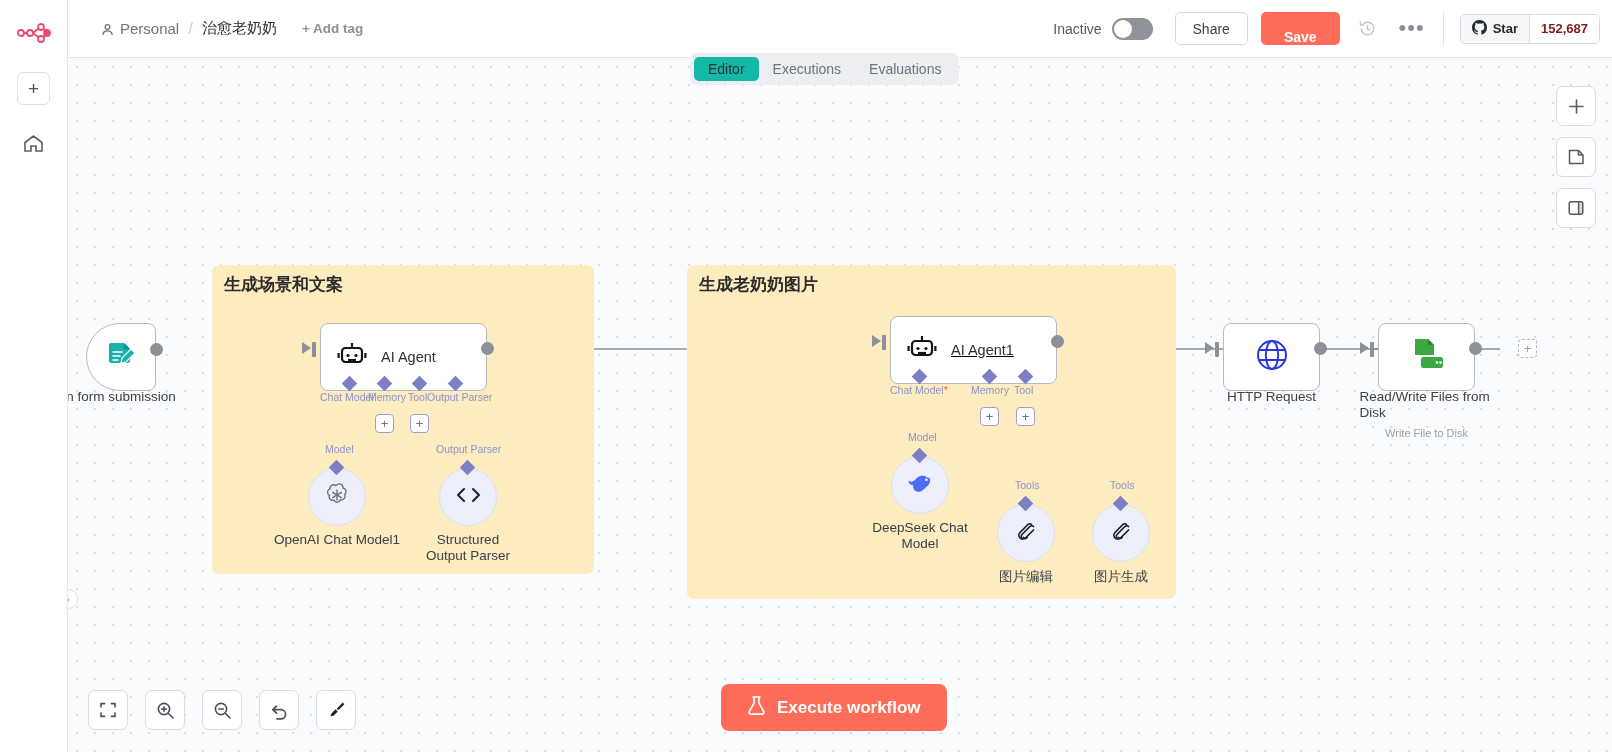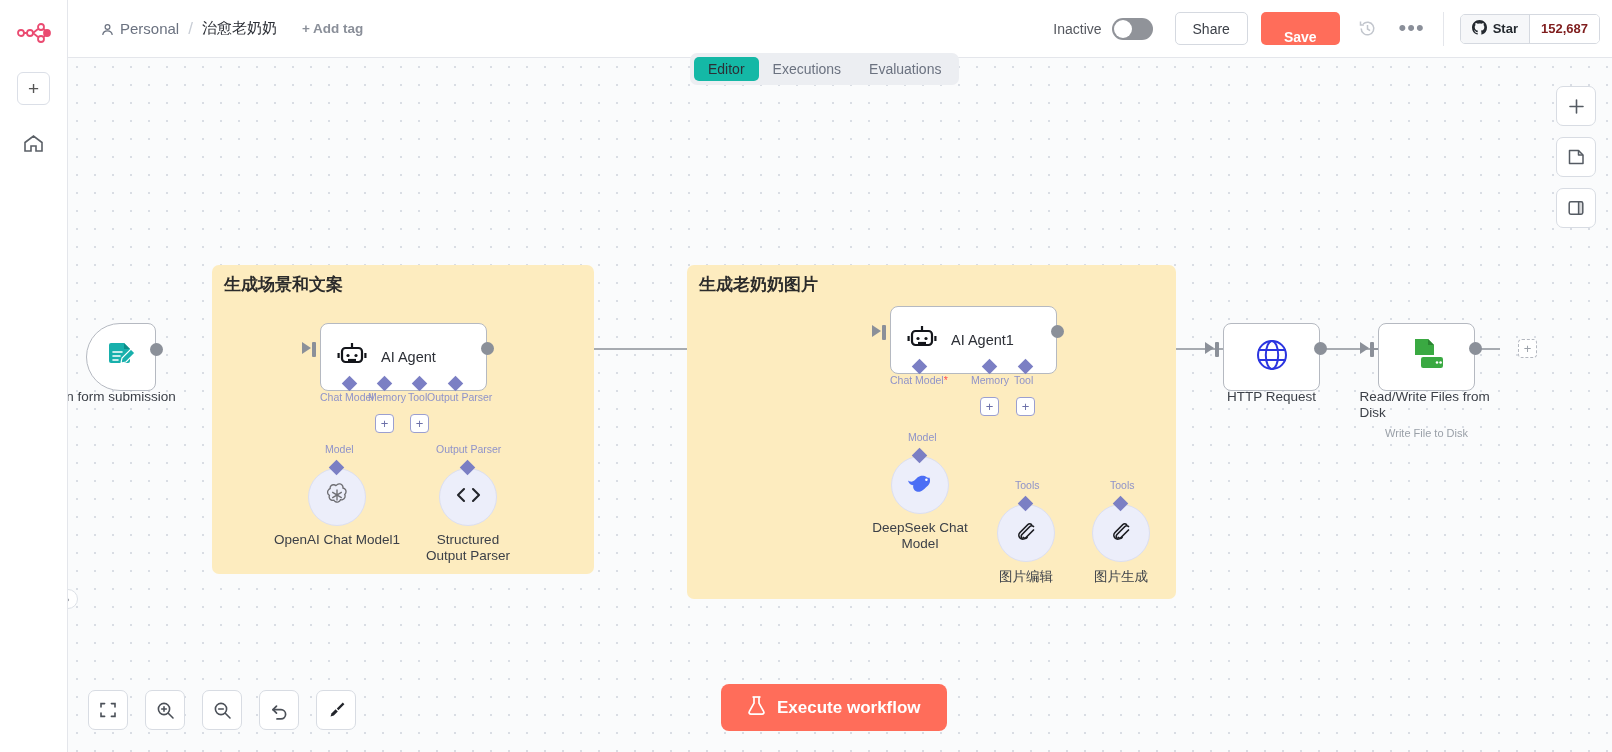--- a/index.html
+++ b/index.html
@@ -415,21 +415,21 @@
         <span>
           <svg width="27" height="20" viewBox="0 0 27 20" fill="none" stroke="#23252b" stroke-width="2.1" stroke-linecap="round" stroke-linejoin="round">
             <path d="M9 4L3 10l6 6M18 4l6 6-6 6"></path>
           </svg>
         </span>
       </div>
       <div class="sub-label wrap">Structured Output Parser</div>
     </div>
 
 
-    <div class="node" style="left:822px; top:240px;">
+    <div class="node" style="left:822px; top:250px;text-decoration:underline;">
       <div class="arrow-bar" style="left:-8px; top:27px;"></div>
       <div class="arrow-in" style="left:-18px; top:27px;"></div>
       <div class="node-box wide">
         <span>
           <svg width="30" height="28" viewBox="0 0 30 28" fill="none" stroke="#13151a" stroke-width="2.2" stroke-linejoin="round">
             <path d="M15 2v4"></path>
             <rect x="5" y="7" width="20" height="14" rx="3.5"></rect>
             <path d="M1.6 12v5M28.4 12v5"></path>
             <circle cx="11" cy="14.5" r="1.6" fill="#13151a" stroke="none"></circle>
             <circle cx="19" cy="14.5" r="1.6" fill="#13151a" stroke="none"></circle>

